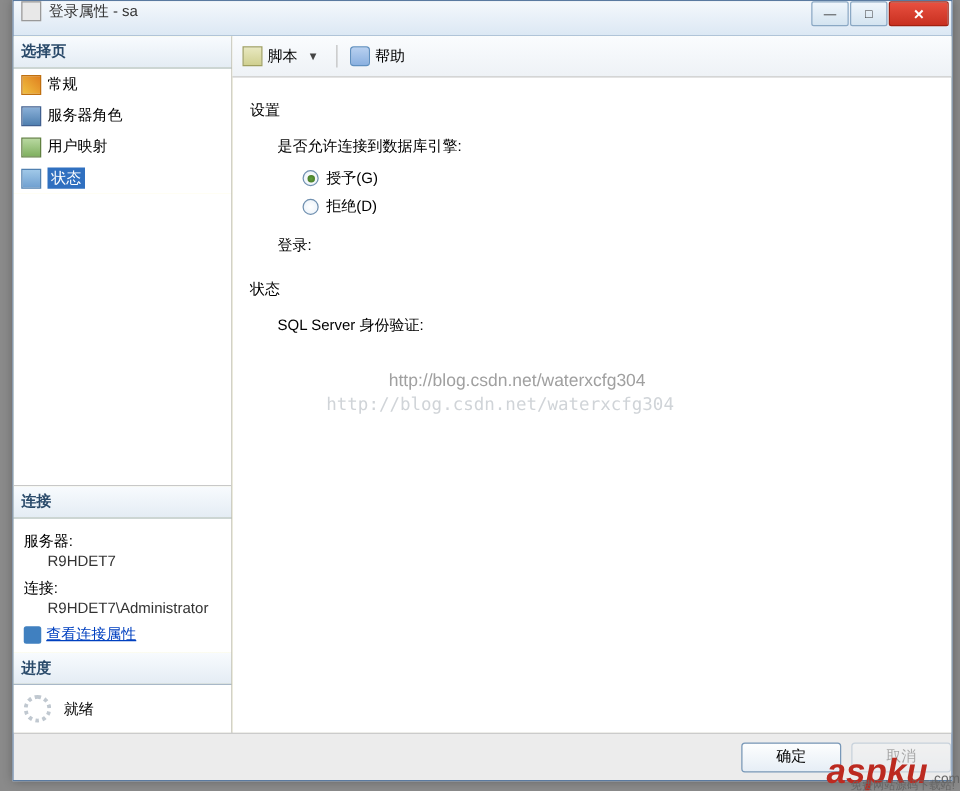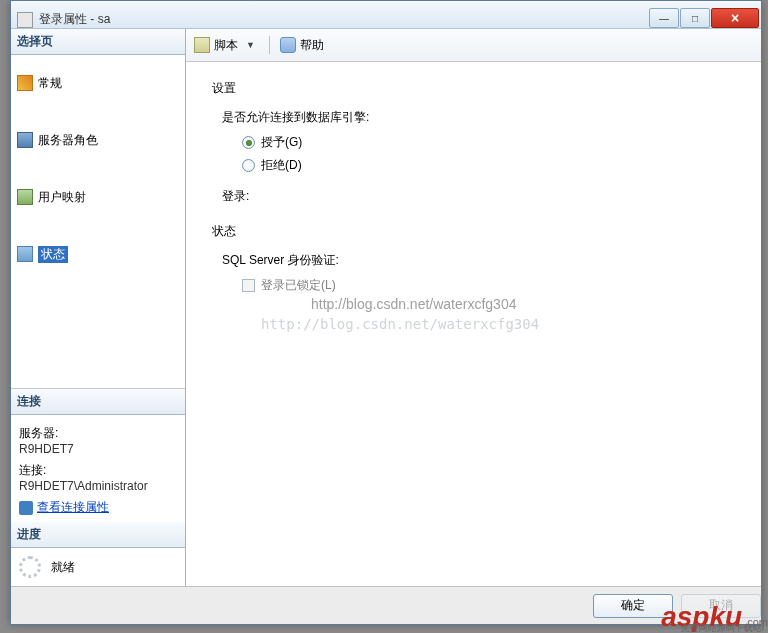--- a/index.html
+++ b/index.html
@@ -1,51 +1,51 @@
 <!DOCTYPE html>
 <html><head>
   <meta charset="utf-8">
   <style>
     * { box-sizing: border-box; margin: 0; padding: 0; }
     body { font-family: "Microsoft YaHei", SimSun, Tahoma, sans-serif; font-size: 12px; background: #8a8a8a; width: 768px; height: 633px; position: relative; overflow: hidden; }
     .window { position: absolute; left: 10px; top: 0; width: 752px; height: 625px; background: #fff; border: 1px solid #5a7aa0; box-shadow: 0 0 8px rgba(0,0,0,0.3); }
-    .titlebar { height: 28px; background: linear-gradient(#f4f8fc, #dce8f4); border-bottom: 1px solid #b0c4d8; display: flex; align-items: flex-end; padding: 0 2px 0 6px; }
+    .titlebar { height: 28px; background: linear-gradient(#f4f8fc, #dce8f4); border-bottom: 1px solid #b0c4d8; display: flex; align-items: flex-start; padding: 0 2px 0 6px; }
     .titlebar-icon { width: 16px; height: 16px; background: #e8e8e8; border: 1px solid #999; margin-right: 6px; }
     .titlebar-text { flex: 1; color: #333; }
     .titlebar-buttons { display: flex; gap: 0; }
     .tbtn { width: 30px; height: 20px; border: 1px solid #8aa8c4; background: linear-gradient(#f0f6fc, #d4e4f0); display: flex; align-items: center; justify-content: center; font-size: 10px; color: #333; border-radius: 2px; margin-left: 1px; cursor: pointer; }
     .tbtn.close { width: 48px; background: linear-gradient(#e85040, #c83020); color: #fff; border-color: #a02010; font-size: 14px; font-weight: bold; }
     .body-area { display: flex; height: calc(100% - 28px - 38px); background: #fef9c3; }
     .sidebar { width: 175px; border-right: 1px solid #b0b0b0; display: flex; flex-direction: column; }
     .side-section-title { background: linear-gradient(#f8fbfe, #e4ecf4); border-bottom: 1px solid #a8b8c8; padding: 4px 6px; font-weight: bold; color: #2a4a6a; }
     .side-content { background: #fff; flex: 0 0 auto; }
-    .nav-item { display: flex; padding: 20px 6px; cursor: pointer; }
+    .nav-item { display: flex; align-items: center; padding: 4px 6px; cursor: pointer; }
     .nav-item.selected .nav-label { background: #3070c0; color: #fff; padding: 0 3px; }
     .nav-icon { width: 16px; height: 16px; margin-right: 5px; display: inline-block; }
     .icon-general { background: linear-gradient(45deg,#f0c040,#e08020); border: 1px solid #c07010; }
     .icon-roles { background: linear-gradient(#8ab0d8,#5080b0); border: 1px solid #406090; }
     .icon-mapping { background: linear-gradient(#b8d8a0,#80b060); border: 1px solid #608040; }
     .icon-status { background: linear-gradient(#a0c8e8,#70a0d0); border: 1px solid #5080b0; }
     .side-fill { flex: 1; background: #fff; border-bottom: 1px solid #c8c8c8; }
     .side-conn { background: #fff; padding: 6px 8px; font-size: 12px; }
     .side-conn .label { margin-top: 4px; }
-    .side-conn .val { color: #333; margin-bottom: 6px; }
+    .side-conn .val { color: #333; margin-bottom: 6px; margin-left: 19px; }
     .link { color: #0040c0; text-decoration: underline; cursor: pointer; display: flex; align-items: center; gap: 4px; margin-top: 6px; }
     .link-icon { width: 14px; height: 14px; background: #4080c0; border-radius: 2px; }
     .progress { background: #fff; padding: 8px; display: flex; align-items: center; gap: 10px; }
     .progress-ring { width: 22px; height: 22px; border: 3px dotted #c0c8d0; border-radius: 50%; }
     .main { flex: 1; background: #fff; display: flex; flex-direction: column; }
     .toolbar { height: 28px; border-bottom: 1px solid #c8c8c8; display: flex; align-items: center; padding: 16px 8px; gap: 4px; background: linear-gradient(#fafcfe,#eef2f6); }
     .tool-icon { width: 16px; height: 16px; display: inline-block; }
     .script-icon { background: linear-gradient(#e8e8c0,#d0d090); border: 1px solid #a0a060; }
     .help-icon { background: linear-gradient(#b8d0f0,#8ab0e0); border: 1px solid #6090c0; border-radius: 3px; }
     .dropdown-arrow { font-size: 9px; color: #444; margin: 0 4px; }
     .separator { width: 1px; height: 18px; background: #c0c0c0; margin: 0 6px; }
     .content { flex: 1; padding: 18px 14px; position: relative; }
-    .section-label { margin-bottom: 12px; margin-left: 12px; }
+    .section-label { margin-bottom: 12px; }
     .sub-label { margin-left: 22px; margin-bottom: 8px; }
     .radio-group { margin-left: 42px; margin-bottom: 14px; }
     .radio-row { display: flex; align-items: center; margin-bottom: 6px; }
     .radio { width: 13px; height: 13px; border: 1px solid #7090b0; border-radius: 50%; margin-right: 6px; background: radial-gradient(#fff,#e8f0f8); display: flex; align-items: center; justify-content: center; cursor: pointer; }
     .radio.checked::after { content: ""; width: 6px; height: 6px; background: radial-gradient(#60a040,#407020); border-radius: 50%; }
     .check-row { display: flex; align-items: center; margin-left: 42px; margin-top: 8px; }
     .checkbox { width: 13px; height: 13px; border: 1px solid #a8b8c8; background: #f4f4f4; margin-right: 6px; }
     .disabled-text { color: #808080; }
     .watermark { position: absolute; left: 125px; top: 234px; color: #a0a0a0; font-size: 14px; pointer-events: none; }
     .watermark2 { position: absolute; left: 75px; top: 254px; color: #d0d4d8; font-size: 14px; pointer-events: none; font-family: monospace; }
@@ -132,24 +132,20 @@
           <div class="radio-row">
             <span class="radio"></span>
             <span>拒绝(D)</span>
           </div>
         </div>
 
         <div class="sub-label">登录:</div>
 
         <div class="section-label" style="margin-top:18px">状态</div>
         <div class="sub-label">SQL Server 身份验证:</div>
-        <div class="check-row">
-          <span class="checkbox"></span>
-          <span class="disabled-text">登录已锁定(L)</span>
-        </div>
 
         <div class="watermark">http://blog.csdn.net/waterxcfg304</div>
         <div class="watermark2">http://blog.csdn.net/waterxcfg304</div>
       </div>
     </div>
   </div>
 
   <div class="footer">
     <button class="btn">确定</button>
     <button class="btn" style="opacity:0.3">取消</button>

